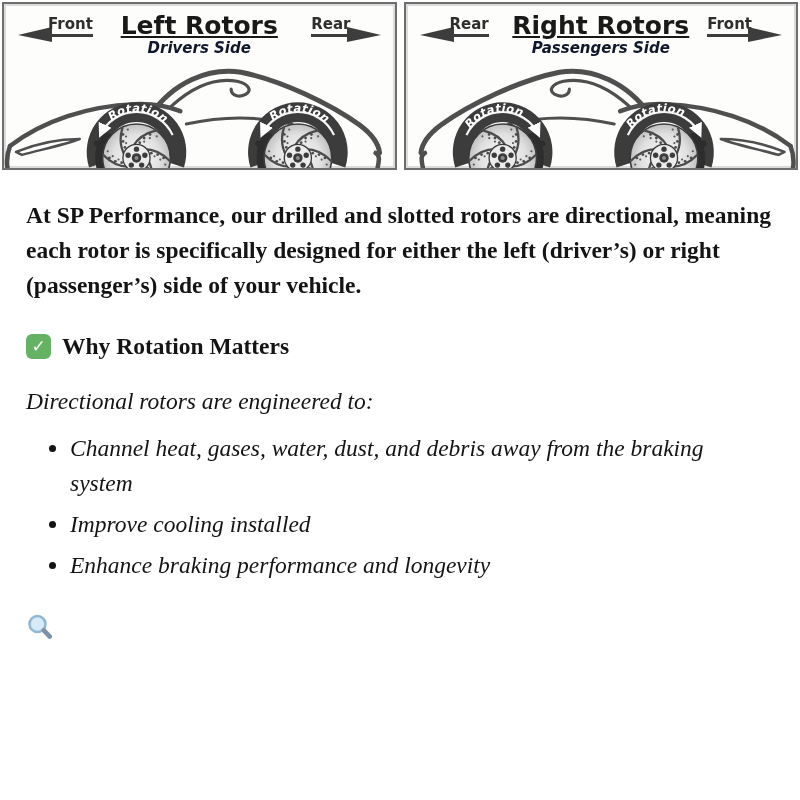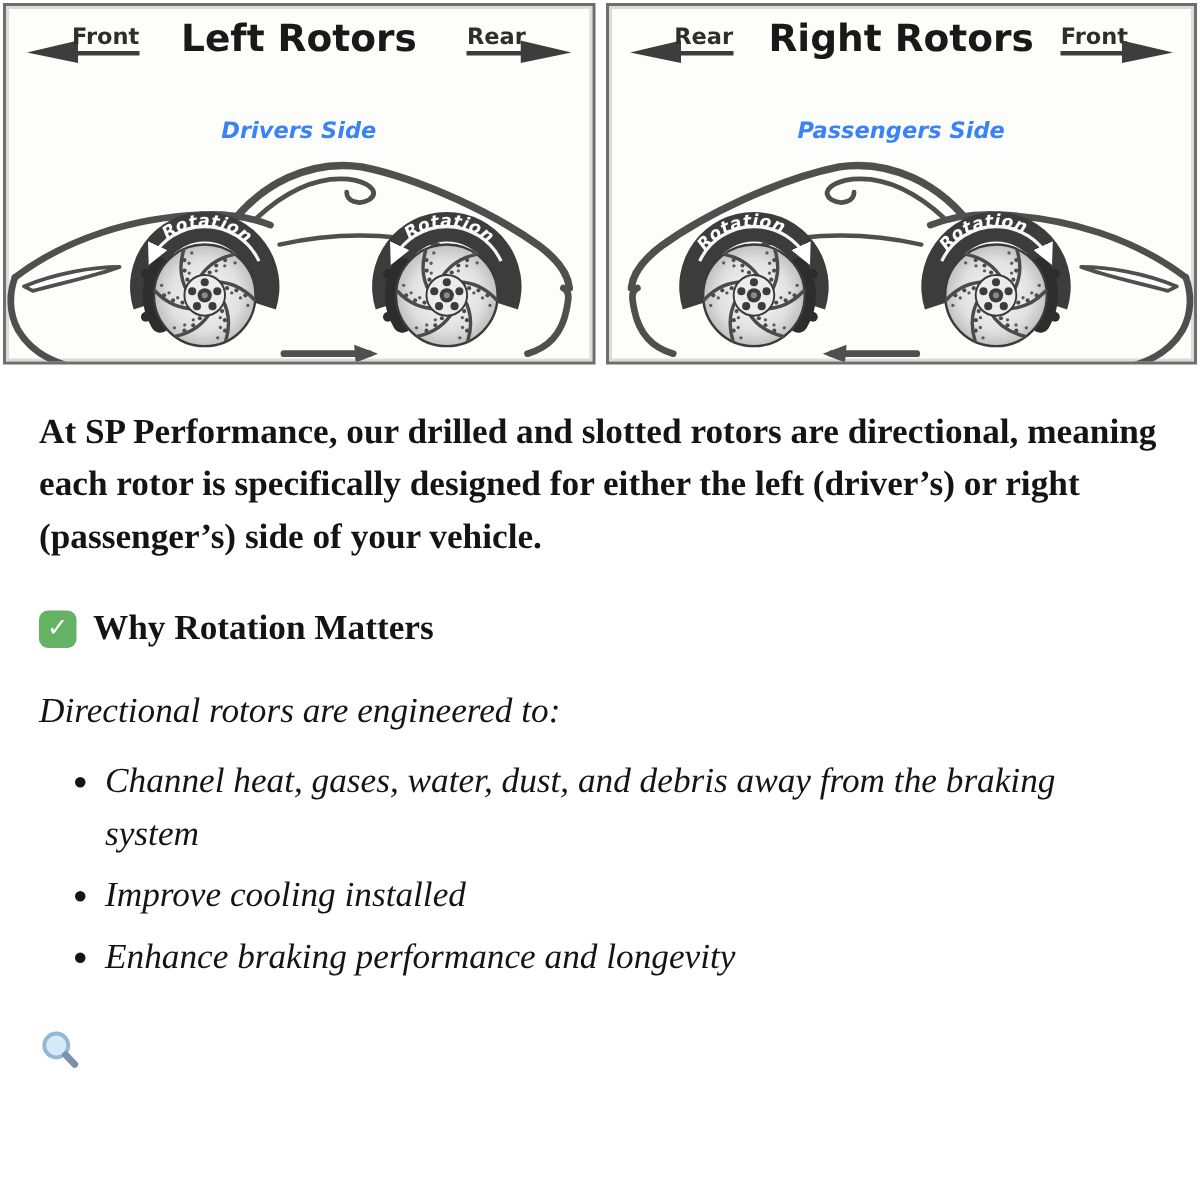--- a/index.html
+++ b/index.html
@@ -2,26 +2,26 @@
 <html><head>
 <meta charset="utf-8">
 <style>
   * { margin:0; padding:0; box-sizing:border-box; }
   html,body { background:#ffffff; }
   body { width:800px; min-height:800px; font-family:"Liberation Serif","DejaVu Serif",serif; color:#141414; }
 
   
   .diagram { display:flex; gap:7px; padding:2px 2px 0 2px; }
   .panel { flex:1; background:#fdfdfc; border:2px solid #6e6e6e;
-           box-shadow: inset 0 0 0 2px #dcdcda; height:241px; overflow:hidden; }
+           box-shadow: inset 0 0 0 2px #dcdcda; height:168px; overflow:hidden; }
   .panel-header { display:grid; grid-template-columns:1fr auto 1fr; align-items:flex-start;
                   padding:9px 14px 0 14px; }
   .titles { text-align:center; line-height:1.02; }
-  .panel-title { font:bold 25px/26px "DejaVu Sans","Liberation Sans",sans-serif; color:#191919; }
-  .panel-subtitle { font:italic bold 15px/18px "DejaVu Sans","Liberation Sans",sans-serif; color:#3b82f6;margin-top:39px; }
+  .panel-title { font:bold 25px/26px "DejaVu Sans","Liberation Sans",sans-serif; color:#191919;text-decoration:underline; }
+  .panel-subtitle { font:italic bold 15px/18px "DejaVu Sans","Liberation Sans",sans-serif; color:#0f172a; }
   .dir { display:flex; align-items:flex-end; margin-top:2px; }
   .dir span { font:bold 15px/18px "DejaVu Sans","Liberation Sans",sans-serif; color:#2e2e2e;
               border-bottom:3px solid #3d3d3d; padding-bottom:1px; }
   .dir svg { display:block; margin-bottom:-6px; }
   .dir-left  { justify-self:start; }
   .dir-left  svg { margin-right:-4px; }
   .dir-right { justify-self:end; }
   .dir-right svg { margin-left:-4px; }
   .car-art { width:100%; height:152px; display:block; margin-top:2px; }
 

